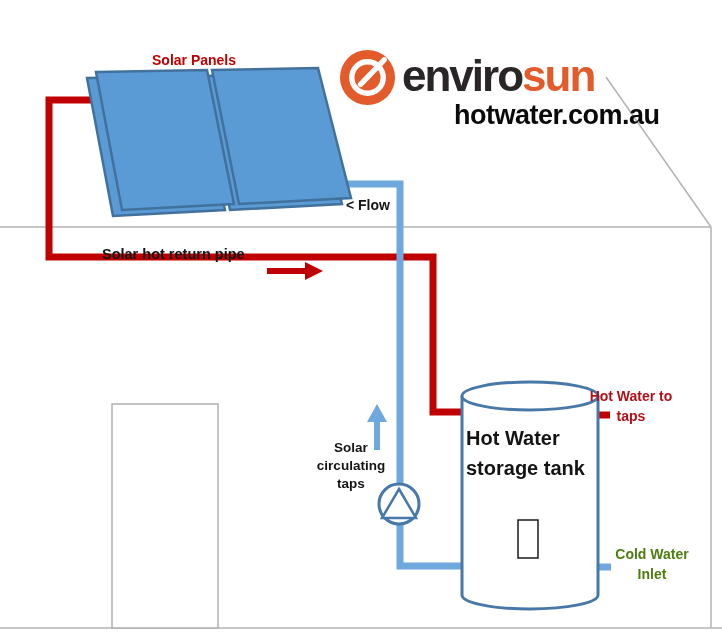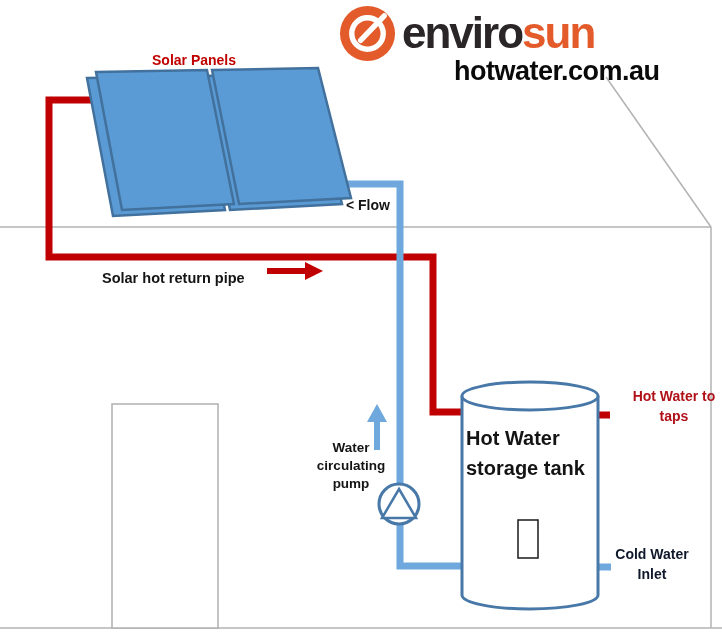--- a/index.html
+++ b/index.html
@@ -10,28 +10,28 @@
   .abs{position:absolute;}
   #watermark{
     left:42px;top:280px;z-index:0;
     font-family:"DejaVu Sans",sans-serif;
     font-size:46px;color:#f2f2f2;letter-spacing:2px;white-space:nowrap;
   }
   #diagram-svg{left:0;top:0;z-index:1;}
   .lbl{z-index:2;font-weight:bold;color:#141414;line-height:1.35;}
   #solar-panels-label{left:152px;top:51px;font-size:14px;color:#c00000;white-space:nowrap;}
   #flow-label{left:346px;top:160px;font-size:14px;white-space:nowrap;margin-top:36px;}
-  #return-pipe-label{left:102px;top:269px;font-size:14.5px;white-space:nowrap;}
+  #return-pipe-label{left:102px;top:245px;font-size:14.5px;white-space:nowrap;}
   #pump-label{left:306px;top:439px;width:90px;text-align:center;font-size:13.5px;}
   #tank-label{left:466px;top:423px;width:128px;text-align:left;font-size:20px;line-height:1.5;}
   #booster-label{left:488px;top:556px;width:84px;text-align:center;font-size:14px;font-weight:600;line-height:1.3;}
-  #hot-taps-label{left:600px;top:387px;width:94px;text-align:center;font-size:14px;color:#b01118;line-height:1.4;padding-left:27px;}
-  #cold-inlet-label{left:600px;top:545px;width:104px;text-align:center;font-size:14px;color:#0f172a;line-height:1.4;}
+  #hot-taps-label{left:584px;top:387px;width:94px;text-align:center;font-size:14px;color:#b01118;line-height:1.4;}
+  #cold-inlet-label{left:600px;top:545px;width:104px;text-align:center;font-size:14px;color:#4d7c0f;line-height:1.4;}
   #logo{left:338px;top:3px;z-index:3;width:320px;}
-  #logo-row{display:flex;align-items:center;}
+  #logo-row{display:flex;margin-top:44px;}
   #logo-word{
     font-size:44px;font-weight:bold;letter-spacing:-2px;line-height:58px;
     margin-left:5px;color:#2a2627;white-space:nowrap;
   }
   #logo-word .sun{color:#e45b2b;}
   #logo-domain{
     margin-left:116px;margin-top:-6px;
     font-size:27px;font-weight:bold;letter-spacing:-0.5px;color:#0a0a0a;white-space:nowrap;text-align:center;
   }
 </style>
@@ -76,21 +76,21 @@
 
     <g>
       <circle cx="399" cy="504" r="20" fill="#ffffff" stroke="#4878a8" stroke-width="3"></circle>
       <path d="M399,489 L416,518 L382,518 Z" fill="#ffffff" stroke="#4878a8" stroke-width="2.5"></path>
     </g>
   </svg>
 
   <div id="solar-panels-label" class="abs lbl">Solar Panels</div>
   <div id="flow-label" class="abs lbl">&lt; Flow</div>
   <div id="return-pipe-label" class="abs lbl">Solar hot return pipe</div>
-  <div id="pump-label" class="abs lbl">Water circulating pump</div>
+  <div id="pump-label" class="abs lbl">Solar circulating taps</div>
   <div id="tank-label" class="abs lbl">Hot Water storage tank</div>
   <div id="hot-taps-label" class="abs lbl">Hot Water to taps</div>
   <div id="cold-inlet-label" class="abs lbl">Cold Water Inlet</div>
 
   <div id="logo" class="abs">
     <div id="logo-row">
       <svg width="59" height="59" viewBox="0 0 60 60">
         <circle cx="30" cy="31" r="28" fill="#e45b2b"></circle>
         <circle cx="30" cy="31" r="16" fill="none" stroke="#ffffff" stroke-width="5.5"></circle>
         <line x1="23" y1="38" x2="47" y2="13" stroke="#ffffff" stroke-width="5.5" stroke-linecap="round"></line>

